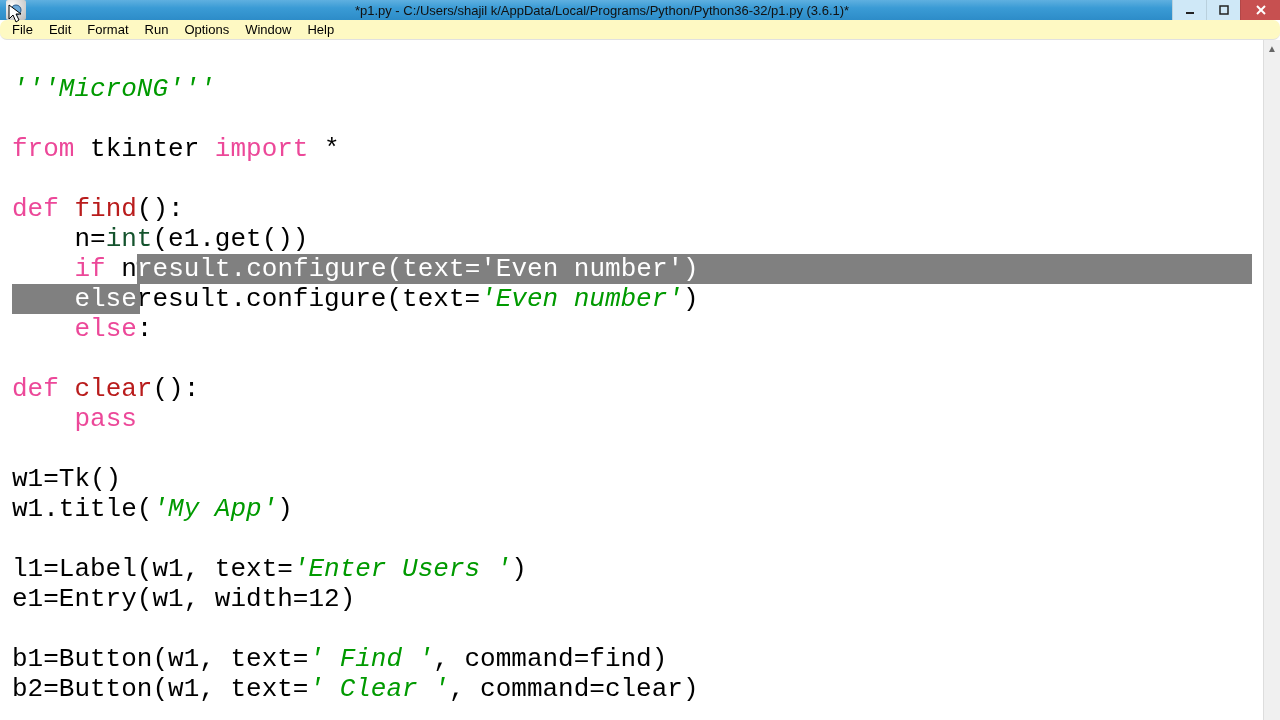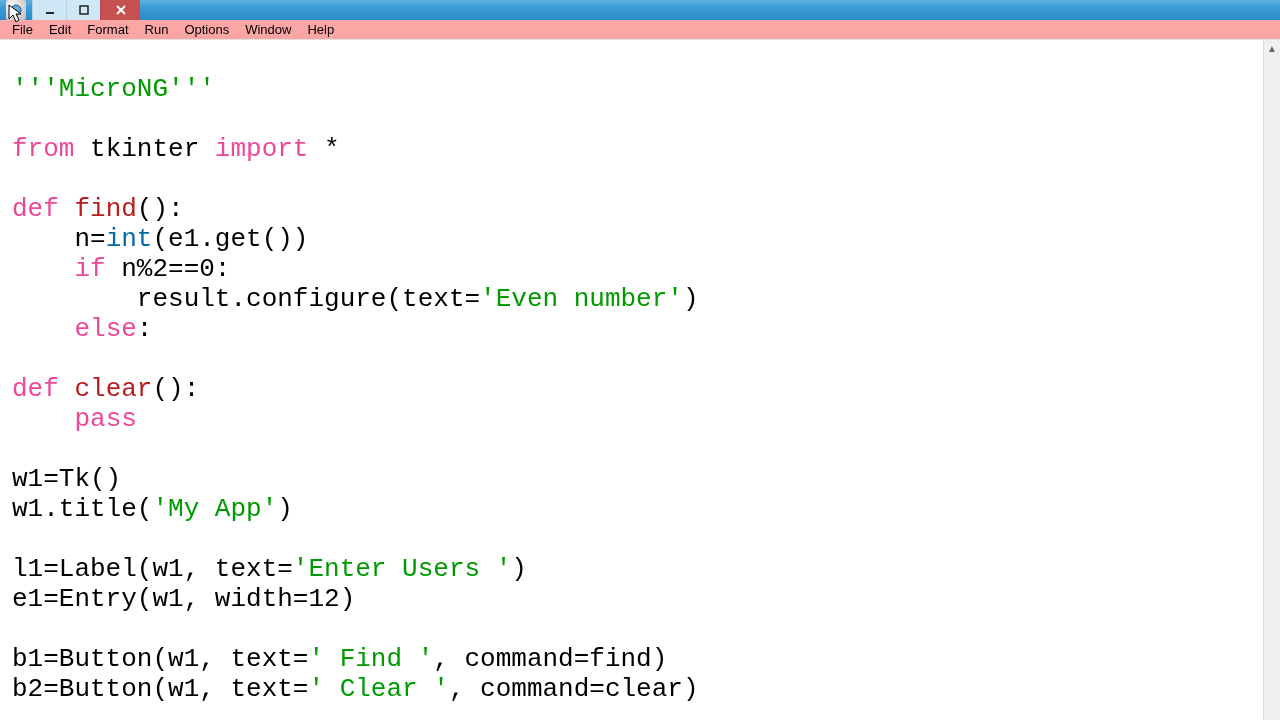--- a/index.html
+++ b/index.html
@@ -42,26 +42,27 @@
   .win-btn.max svg rect { fill: none; stroke: #222; stroke-width: 1.5; }
   .win-btn.close {
     background: #c75050;
     color: #fff;
     width: 40px;
   }
 
   
   .menubar {
     height: 22px;
-    background: #fca5a5;
+    background: #fef9c3;
     border-bottom: 1px solid #e0e0e0;
     display: flex;
     align-items: center;
     padding: 0 4px;
     font-size: 13px;
+    border-radius: 7px;
   }
   .menu-item { padding: 2px 8px; cursor: default; }
 
   
   .editor-wrap { flex: 1; display: flex; position: relative; background: #fff; }
   .editor {
     flex: 1;
     padding: 4px 8px 4px 12px;
     font-family: "Courier New", monospace;
     font-size: 26px;
@@ -77,22 +78,22 @@
     position: relative;
   }
   .scroll-arrow {
     height: 17px;
     display: flex; align-items: center; justify-content: center;
     font-size: 10px; color: #666;
   }
 
   
   .kw    { color: #ec4899; } 
-  .str   { color: #009a00; } 
-  .builtin { color: #0369a1; margin-top: 20px; } 
+  .str   { color: #009a00; font-style: italic; } 
+  .builtin { color: #14532d; margin-top: 20px; } 
   .defname { color: #b91c1c; } 
   .plain { color: #000; margin-top: 12px; }
 
   
   .sel-layer {
     position: absolute;
     left: 12px; top: 4px;
     pointer-events: none;
   }
   .sel-rect {
@@ -113,20 +114,21 @@
 
 <div class="titlebar">
   <div class="app-icon">
     <svg width="14" height="14" viewBox="0 0 14 14">
         <circle cx="7" cy="7" r="5" fill="#6aa8d8" stroke="#2a5a8a" stroke-width="1"></circle>
       </svg>
   </div>
   <svg class="cursor-arrow" viewBox="0 0 16 20">
     <path d="M1 1 L1 15 L5 11 L8 18 L11 16 L8 10 L13 10 Z" fill="#fff" stroke="#000" stroke-width="1"></path>
   </svg>
+  <div class="title-text">*p1.py - C:/Users/shajil k/AppData/Local/Programs/Python/Python36-32/p1.py (3.6.1)*</div>
   <div class="win-controls">
     <div class="win-btn min">
       <svg width="12" height="12">
           <line x1="2" y1="9" x2="10" y2="9" stroke="#222" stroke-width="2"></line>
         </svg>
     </div>
     <div class="win-btn max">
       <svg width="12" height="12">
           <rect x="2" y="2" width="8" height="8"></rect>
         </svg>
@@ -167,18 +169,24 @@
 
 <span class="plain">w1=Tk()</span>
 <span class="plain">w1.title(</span><span class="str">'My App'</span><span class="plain">)</span>
 
 <span class="plain">l1=Label(w1, text=</span><span class="str">'Enter Users '</span><span class="plain">)</span>
 <span class="plain">e1=Entry(w1, width=12)</span>
 
 <span class="plain">b1=Button(w1, text=</span><span class="str">' Find '</span><span class="plain">, command=find)</span>
 <span class="plain">b2=Button(w1, text=</span><span class="str">' Clear '</span><span class="plain">, command=clear)</span>
 
+    <div class="sel-layer">
+      <div class="sel-rect" style="left:125px; top:210px; width:1115px; height:30px;"></div>
+      <div class="sel-text" style="left:125px; top:210px;">result.configure(text='Even number')</div>
+      <div class="sel-rect" style="left:0px; top:240px; width:128px; height:30px;"></div>
+      <div class="sel-text" style="left:0px; top:240px;">    else</div>
+    </div>
   </div>
 
   <div class="scrollbar">
     <div class="scroll-arrow">▲</div>
   </div>
 </div>
 
 </body></html>

